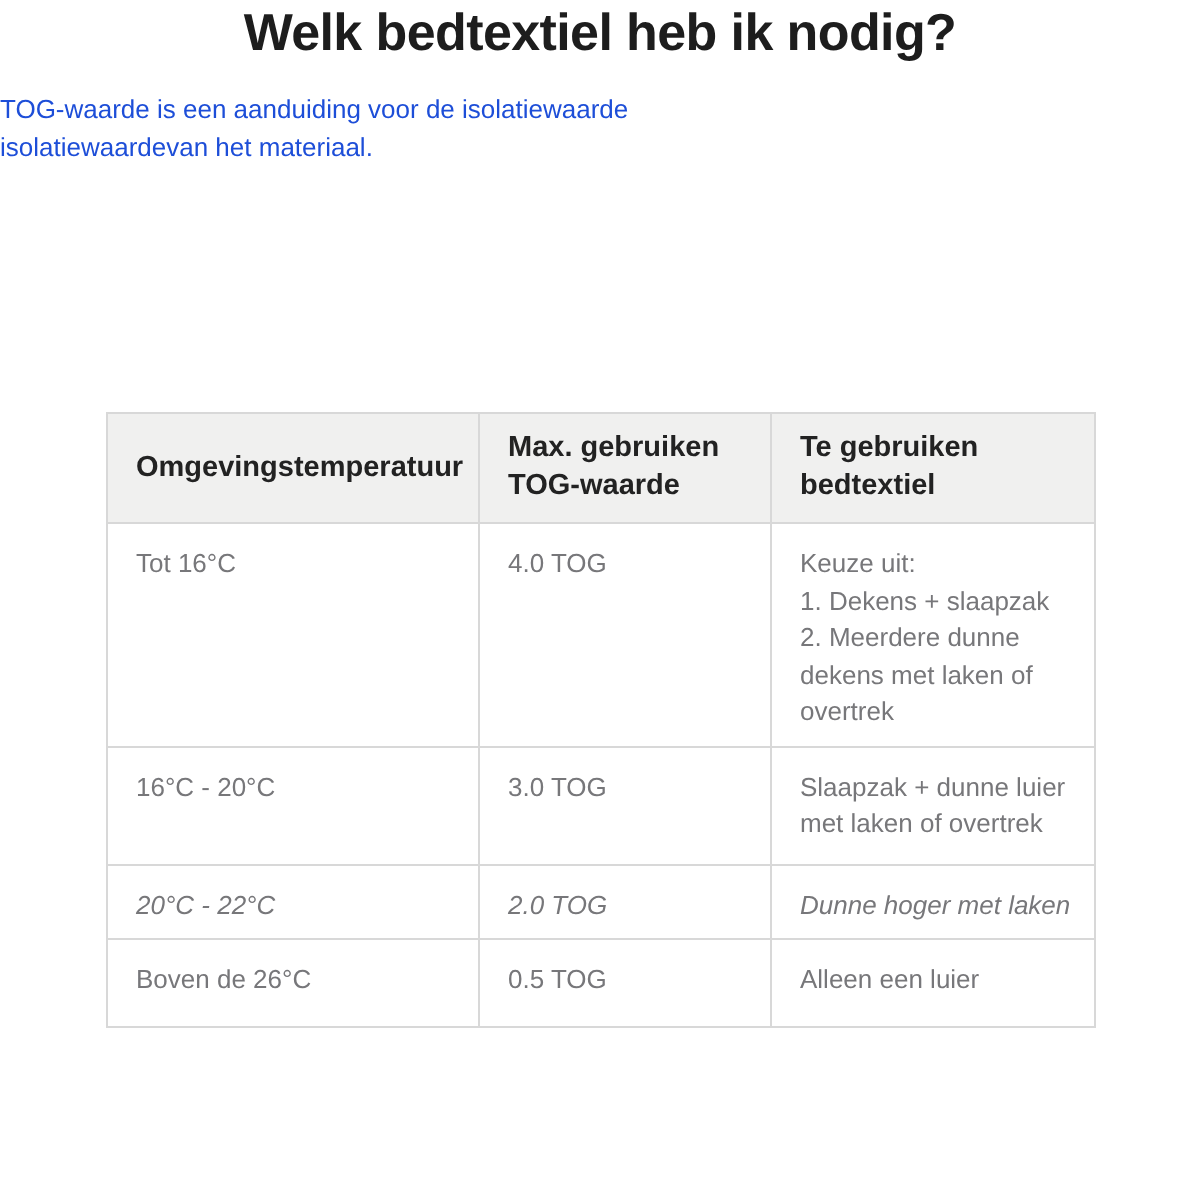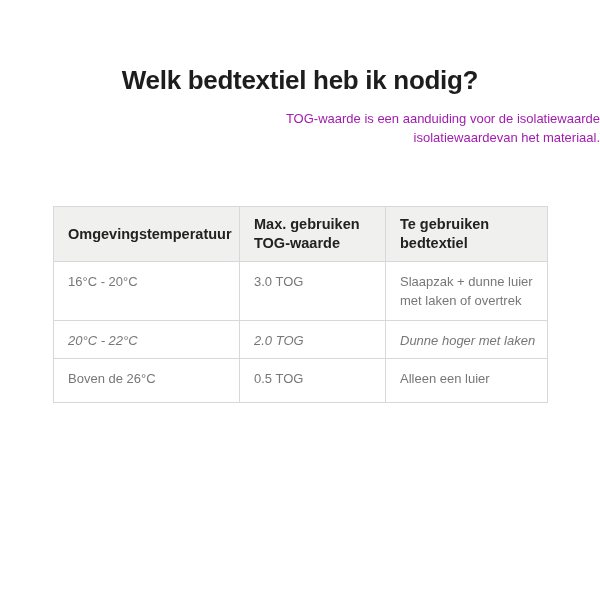--- a/index.html
+++ b/index.html
@@ -15,34 +15,33 @@
     -webkit-font-smoothing: antialiased;
   }
   .page {
     width: 600px;
     height: 600px;
     position: relative;
     background: #ffffff;
   }
   .page-title {
     margin: 0;
-    padding-top: 64px;
     text-align: center;
     font-size: 26px;
     line-height: 32px;
     font-weight: 700;
     color: #1d1d1d;
     letter-spacing: -0.3px;
   }
   .subtitle {
     margin-top: 13px;
-    text-align: right;
+    text-align: left;
     font-size: 13px;
     line-height: 19px;
-    color: #a21caf;
+    color: #1d4ed8;
   }
   .tog-table {
     position: absolute;
     left: 53px;
     top: 206px;
     width: 494px;
     border-collapse: collapse;
     table-layout: fixed;
   }
   .tog-table col.c1 { width: 186px; }
@@ -98,20 +97,29 @@
         <col class="c3">
       </colgroup>
     <thead>
       <tr class="header-row">
         <th>Omgevingstemperatuur</th>
         <th>Max. gebruiken TOG-waarde</th>
         <th>Te gebruiken bedtextiel</th>
       </tr>
     </thead>
     <tbody>
+      <tr class="row-0">
+        <td>Tot 16°C</td>
+        <td>4.0 TOG</td>
+        <td>
+          <div class="textile-line">Keuze uit:</div>
+          <div class="textile-line">1. Dekens + slaapzak</div>
+          <div class="textile-line">2. Meerdere dunne dekens met laken of overtrek</div>
+        </td>
+      </tr>
       <tr class="row-1">
         <td>16°C - 20°C</td>
         <td>3.0 TOG</td>
         <td>
           <div class="textile-line">Slaapzak + dunne luier met laken of overtrek</div>
 
         </td>
       </tr>
       <tr class="row-2">
         <td>20°C - 22°C</td>

